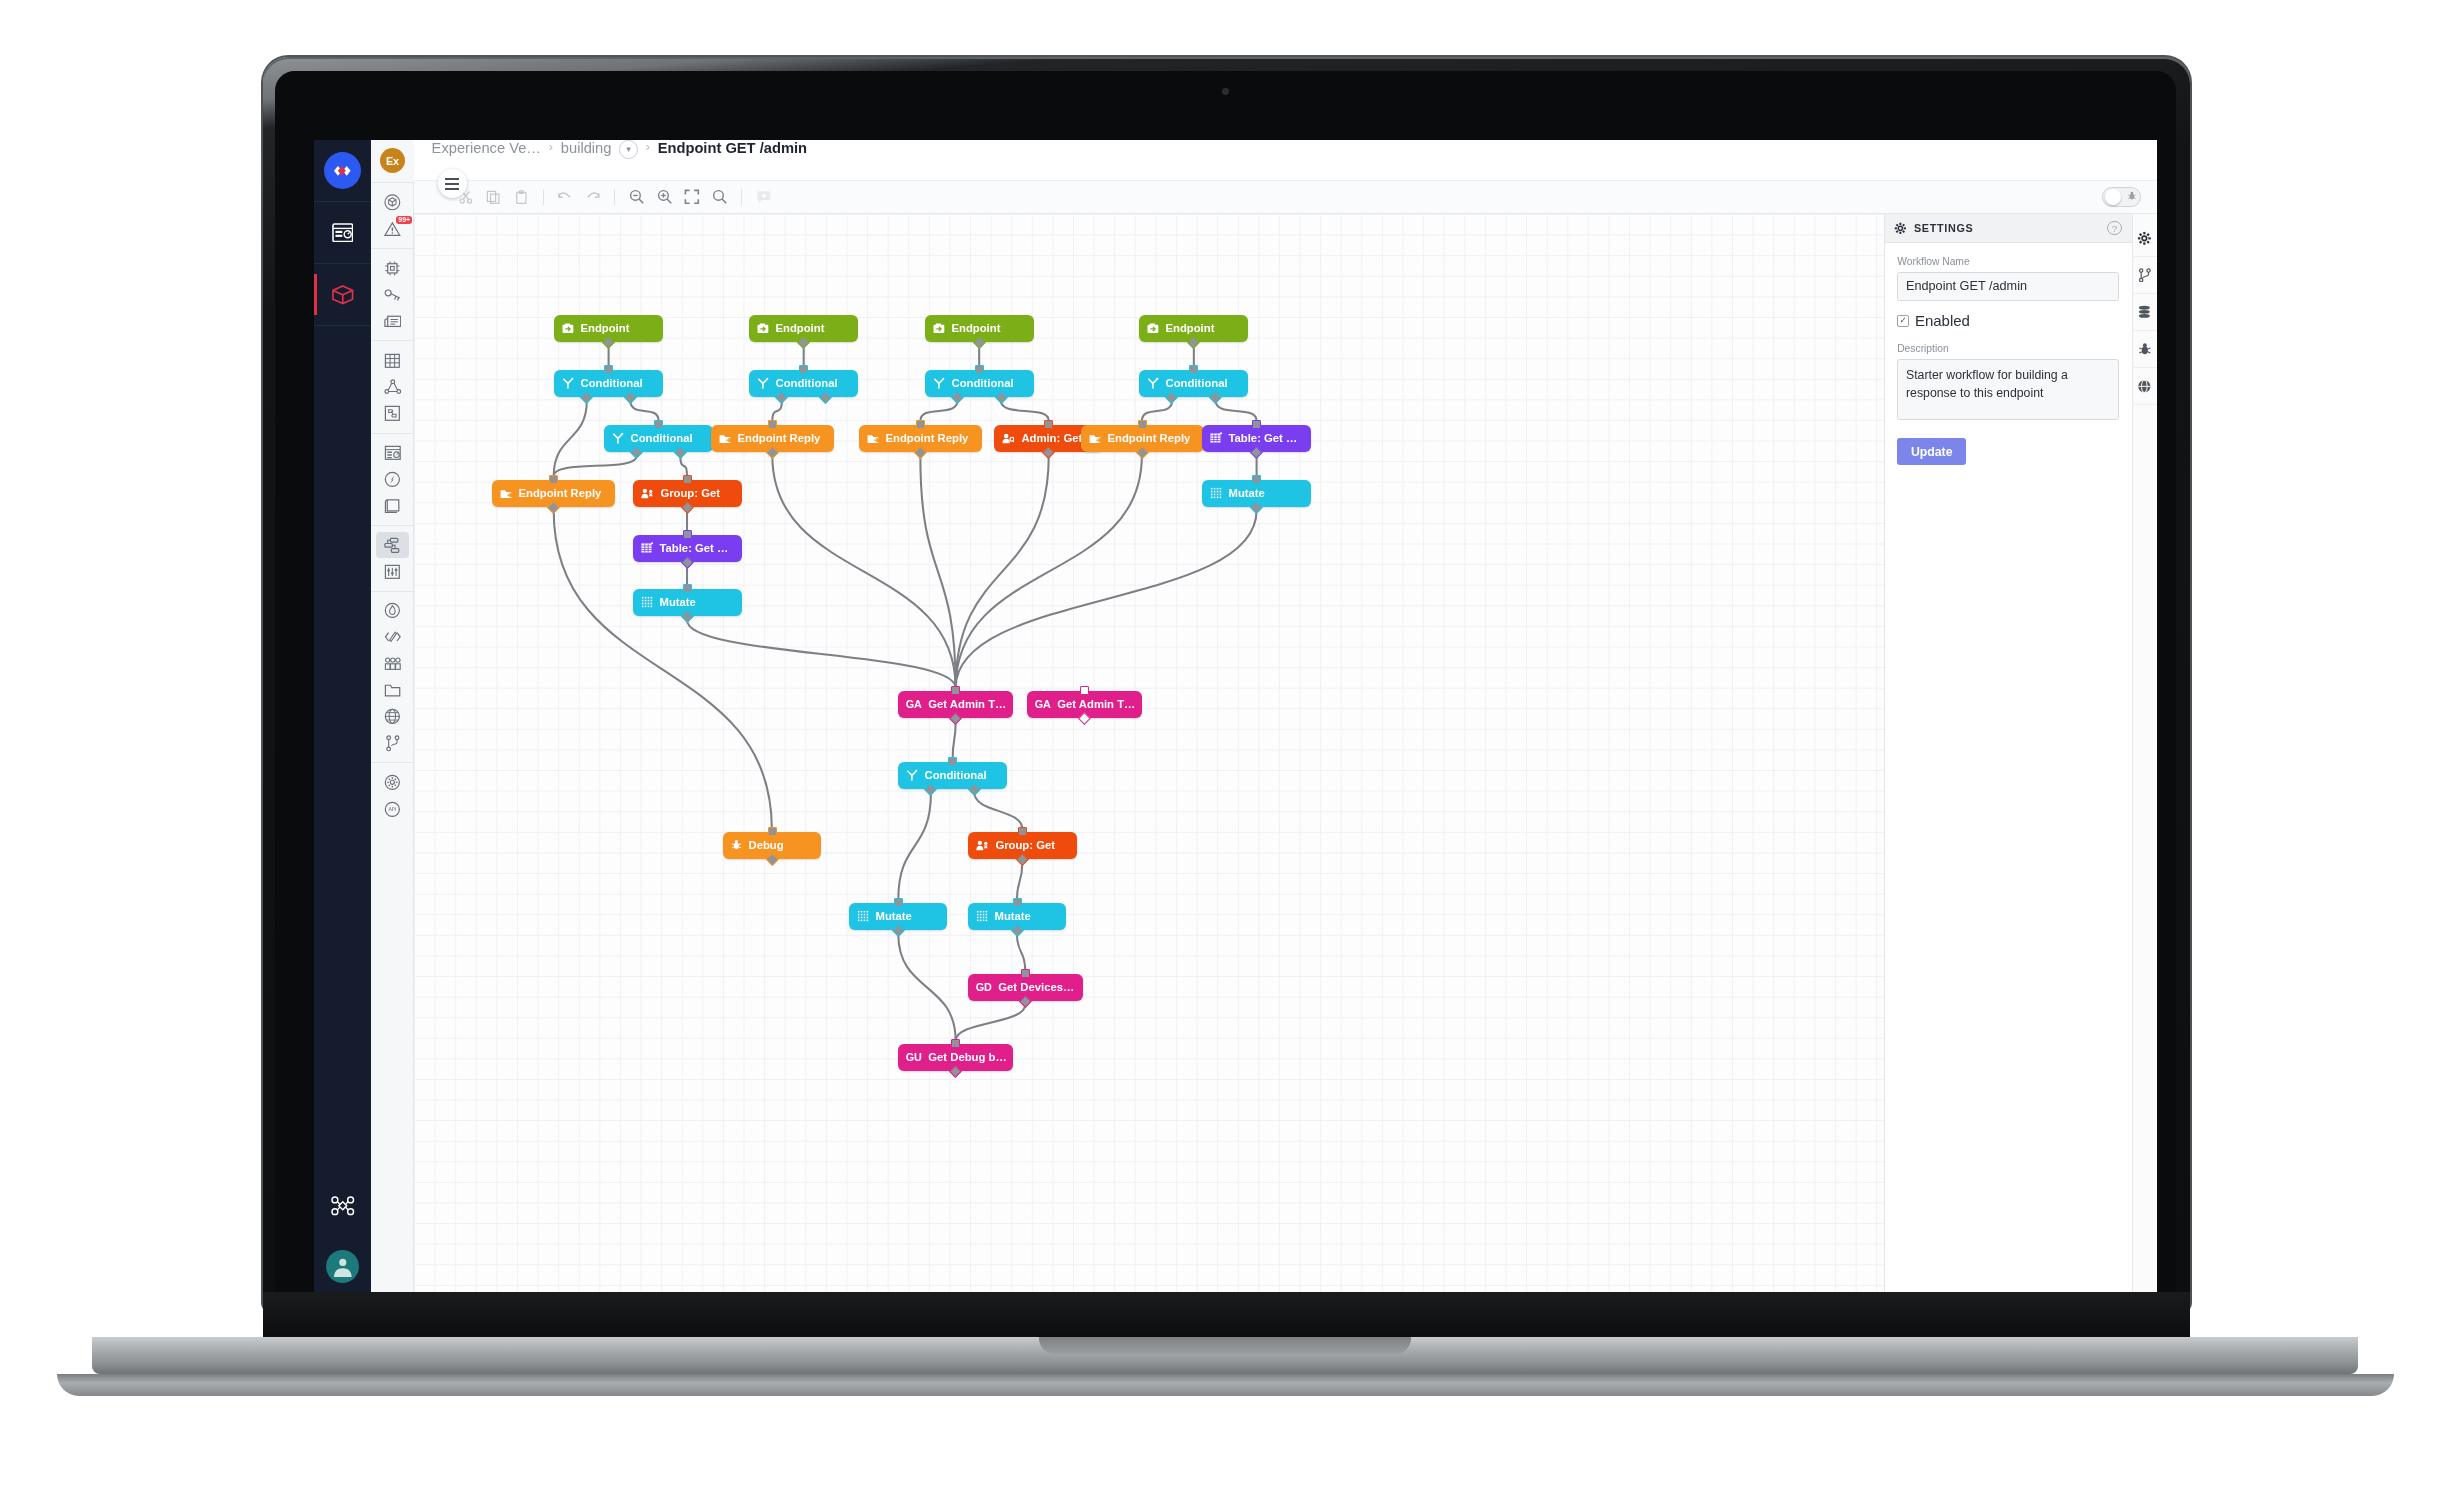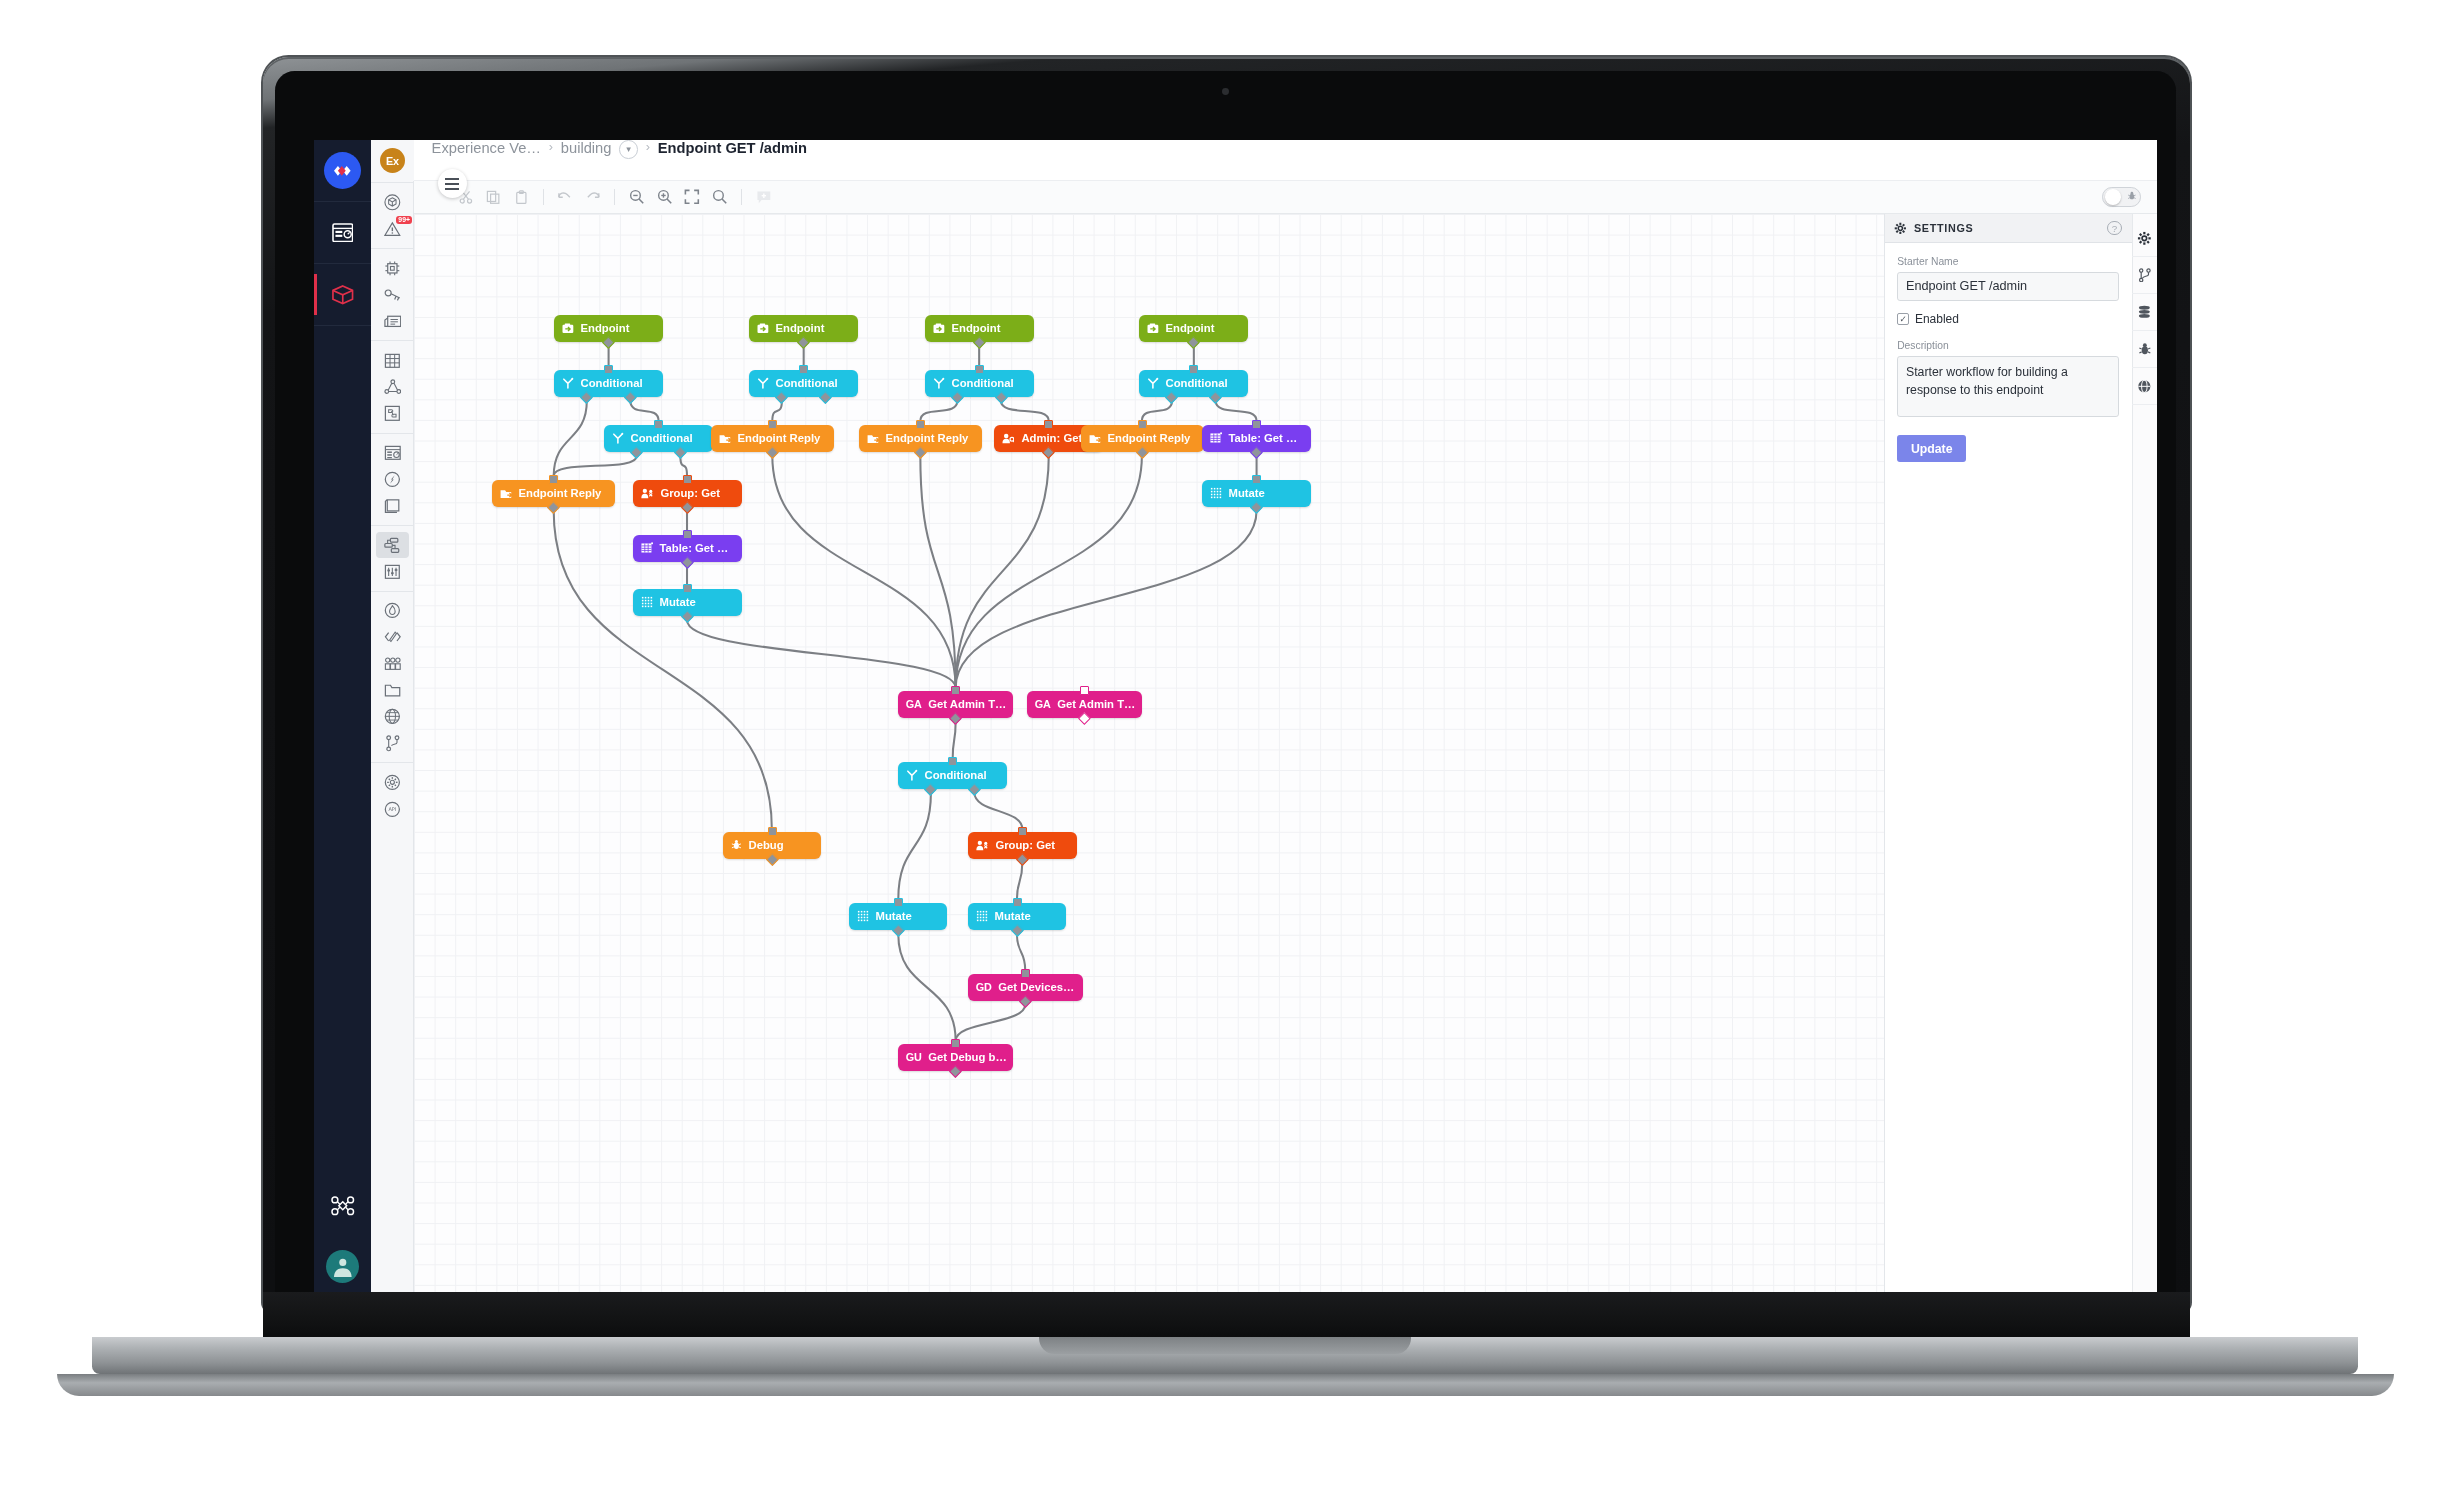--- a/index.html
+++ b/index.html
@@ -292,21 +292,21 @@
     padding: 0 7.8px;
     font-family: "Liberation Sans", sans-serif;
   }
   .chkrow { display:flex; align-items:center; gap: 5.9px; margin: 11.8px 0 13.7px; }
   .chkbox {
     width: 11.8px; height: 11.8px; border: 1px solid #9aa0a8;
     border-radius: 2px; background: #fff;
     display:flex; align-items:center; justify-content:center;
     font-size: 8.8px; color: #4a5058; line-height: 1;
   }
-  .chklbl { font-size: 12px; color: #2b313a; }
+  .chklbl { font-size: 15px; color: #2b313a; }
   .txtarea {
     width: 100%; height: 61px;
     border: 1px solid #d6dade; border-radius: 2.9px;
     background: #f7f8f9;
     font-size: 12.3px; color: #2b313a;
     padding: 6.9px 7.8px; resize: none;
     line-height: 1.45;
     font-family: "Liberation Sans", sans-serif;
   }
   .btn-update {
@@ -1156,21 +1156,21 @@
                   <line x1="2.6" y1="2.6" x2="4.3" y2="4.3"></line>
                     <line x1="9.7" y1="9.7" x2="11.4" y2="11.4"></line>
                   <line x1="11.4" y1="2.6" x2="9.7" y2="4.3"></line>
                     <line x1="4.3" y1="9.7" x2="2.6" y2="11.4"></line>
                 </g>
               </svg>
               <span class="settings-title">SETTINGS</span>
               <span class="help-ic">?</span>
             </div>
             <div class="settings-body">
-              <div class="fld-label">Starter Name</div>
+              <div class="fld-label">Workflow Name</div>
               <input class="txtinput" value="Endpoint GET /admin" style="">
               <div class="chkrow">
                 <span class="chkbox">✓</span>
                 <span class="chklbl">Enabled</span>
               </div>
               <div class="fld-label">Description</div>
               <textarea class="txtarea" style="">Starter workflow for building a response to this endpoint</textarea>
               <button class="btn-update">Update</button>
             </div>
           </div>

